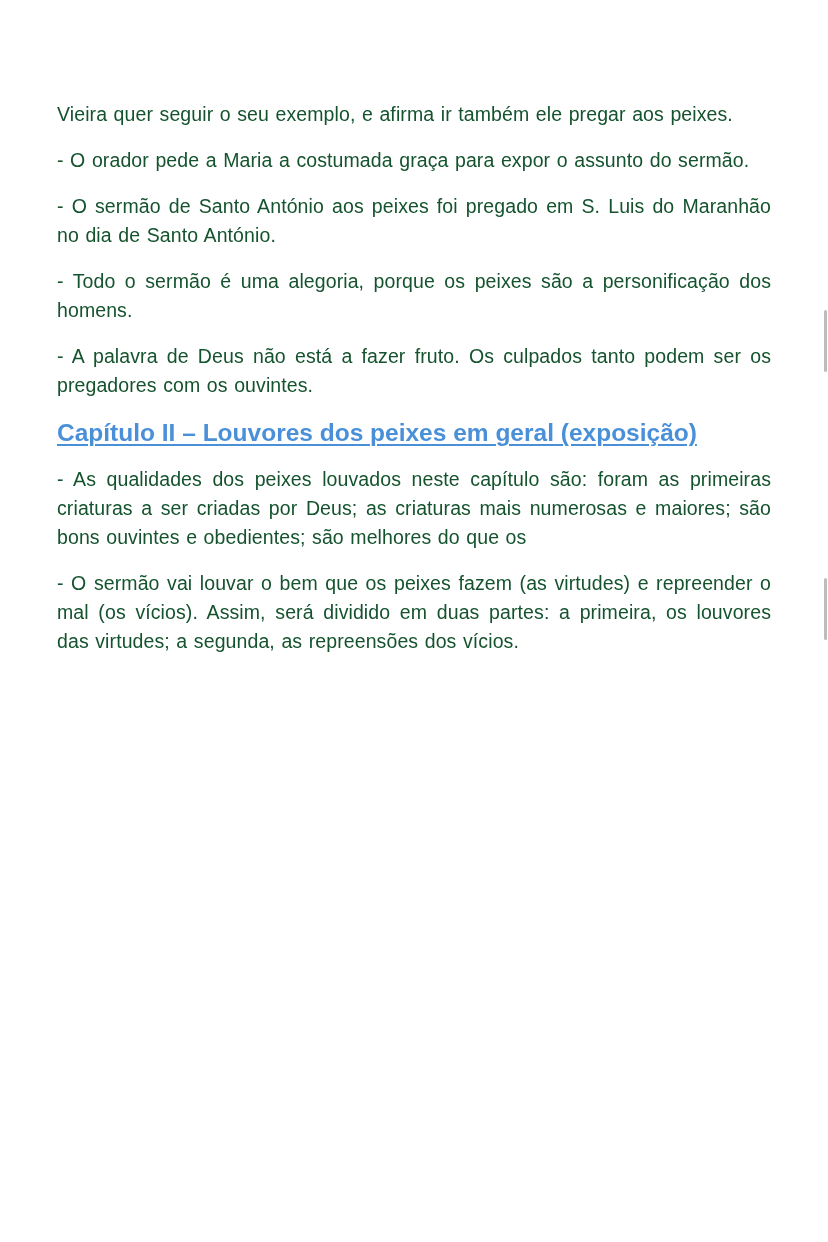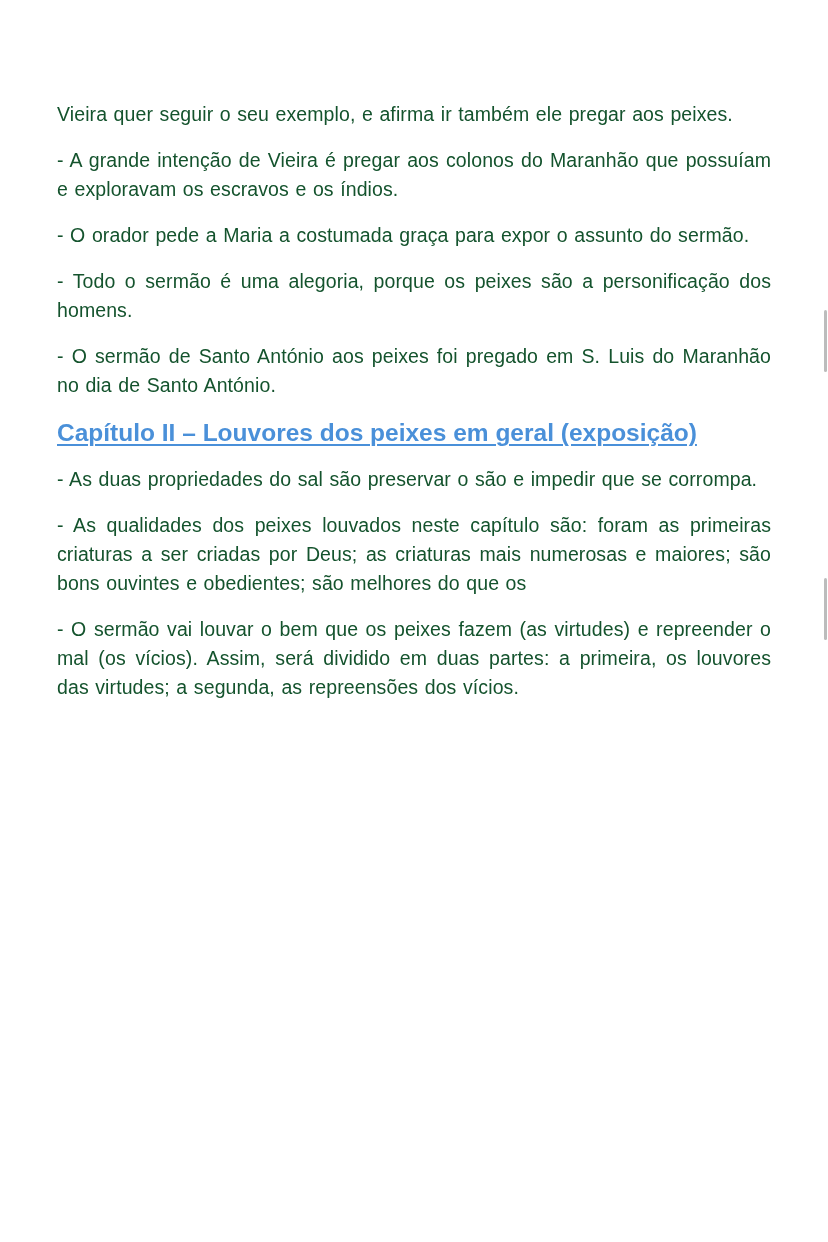--- a/index.html
+++ b/index.html
@@ -55,30 +55,29 @@
   #scroll-top { top: 310px; height: 62px; }
   #scroll-bottom { top: 578px; height: 62px; }
 </style>
 </head>
 <body>
 
 <main class="page">
   <article class="doc">
 
     <p>Vieira quer seguir o seu exemplo, e afirma ir também ele pregar aos peixes.</p>
-    <p>- A grande intenção de Vieira é pregar aos colonos do Maranhão que possuíam e exploravam os escravos e os índios.</p>
     <p>- O orador pede a Maria a costumada graça para expor o assunto do sermão.</p>
+    <p>- O sermão de Santo António aos peixes foi pregado em S. Luis do Maranhão no dia de Santo António.</p>
     <p>- Todo o sermão é uma alegoria, porque os peixes são a personificação dos homens.</p>
-    <p>- O sermão de Santo António aos peixes foi pregado em S. Luis do Maranhão no dia de Santo António.</p>
+    <p>- A palavra de Deus não está a fazer fruto. Os culpados tanto podem ser os pregadores com os ouvintes.</p>
 
     <h2>
       <a>Capítulo II – Louvores dos peixes em geral (exposição)</a>
     </h2>
 
-    <p>- As duas propriedades do sal são preservar o são e impedir que se corrompa.</p>
     <p>- As qualidades dos peixes louvados neste capítulo são: foram as primeiras criaturas a ser criadas por Deus; as criaturas mais numerosas e maiores; são bons ouvintes e obedientes; são melhores do que os</p>
     <p>- O sermão vai louvar o bem que os peixes fazem (as virtudes) e repreender o mal (os vícios). Assim, será dividido em duas partes: a primeira, os louvores das virtudes; a segunda, as repreensões dos vícios.</p>
 
   </article>
 </main>
 
 <div id="scroll-top" class="scroll-indicator"></div>
 <div id="scroll-bottom" class="scroll-indicator"></div>
 
 </body></html>

